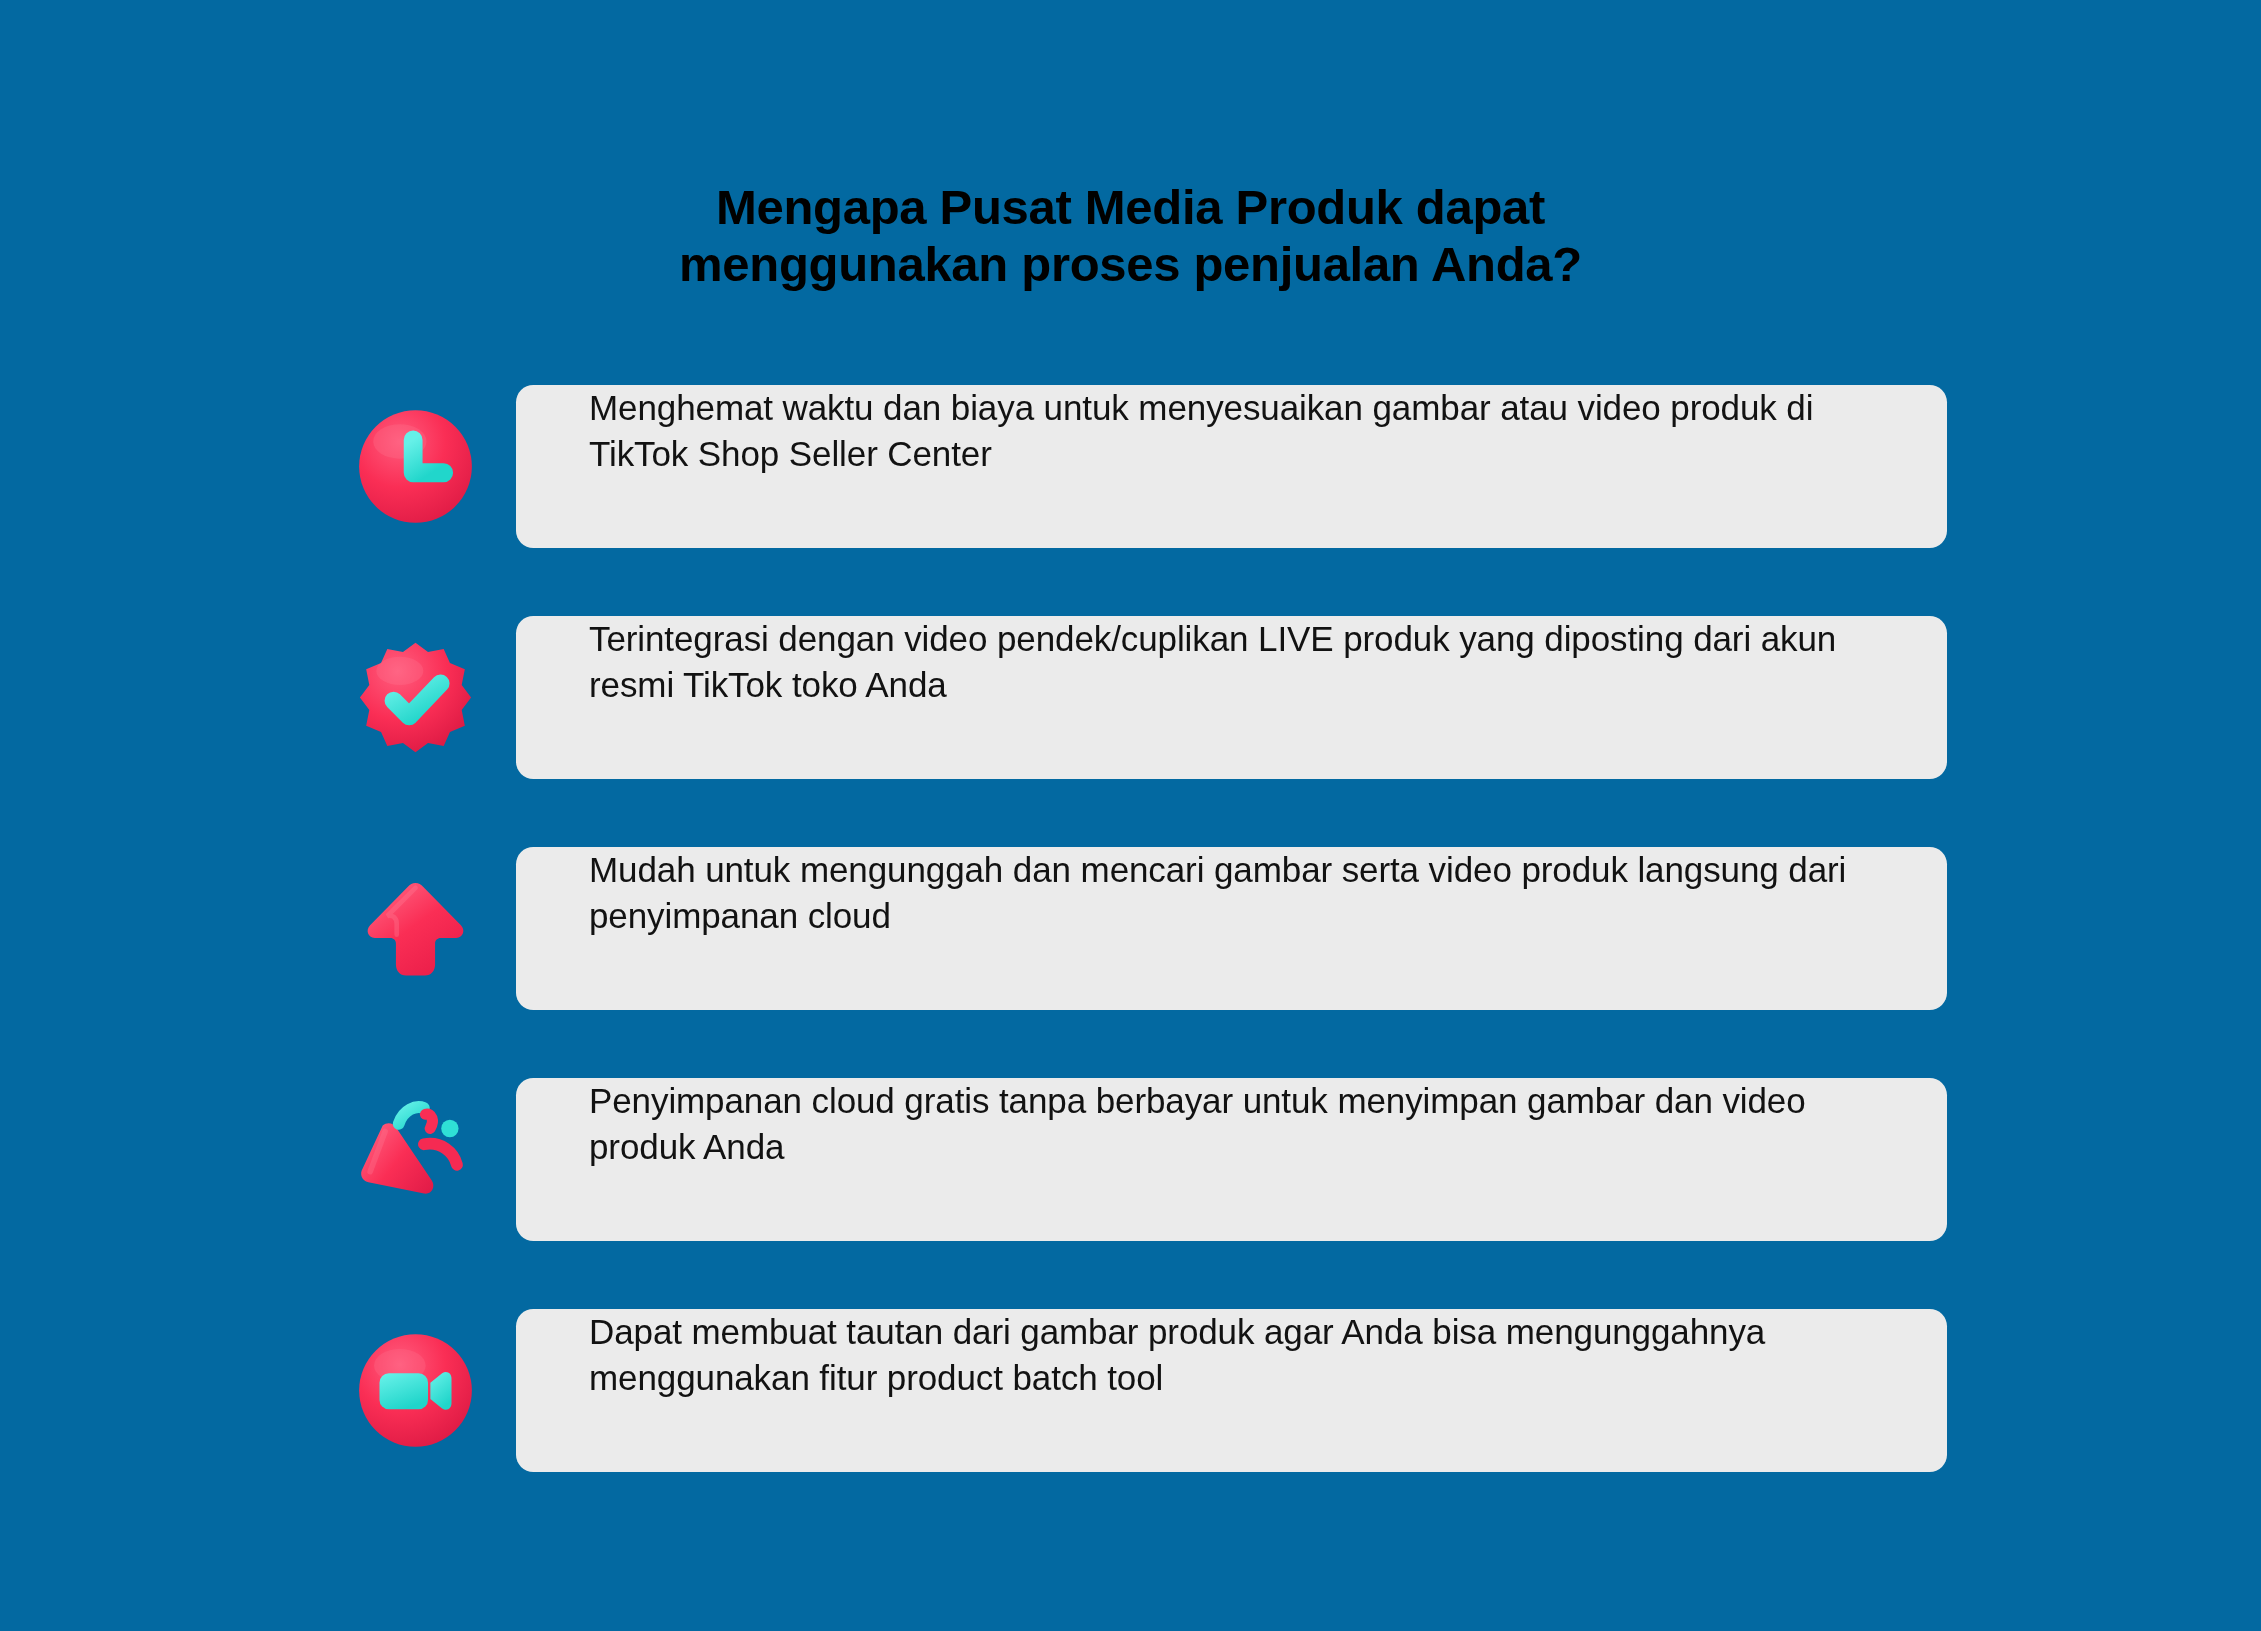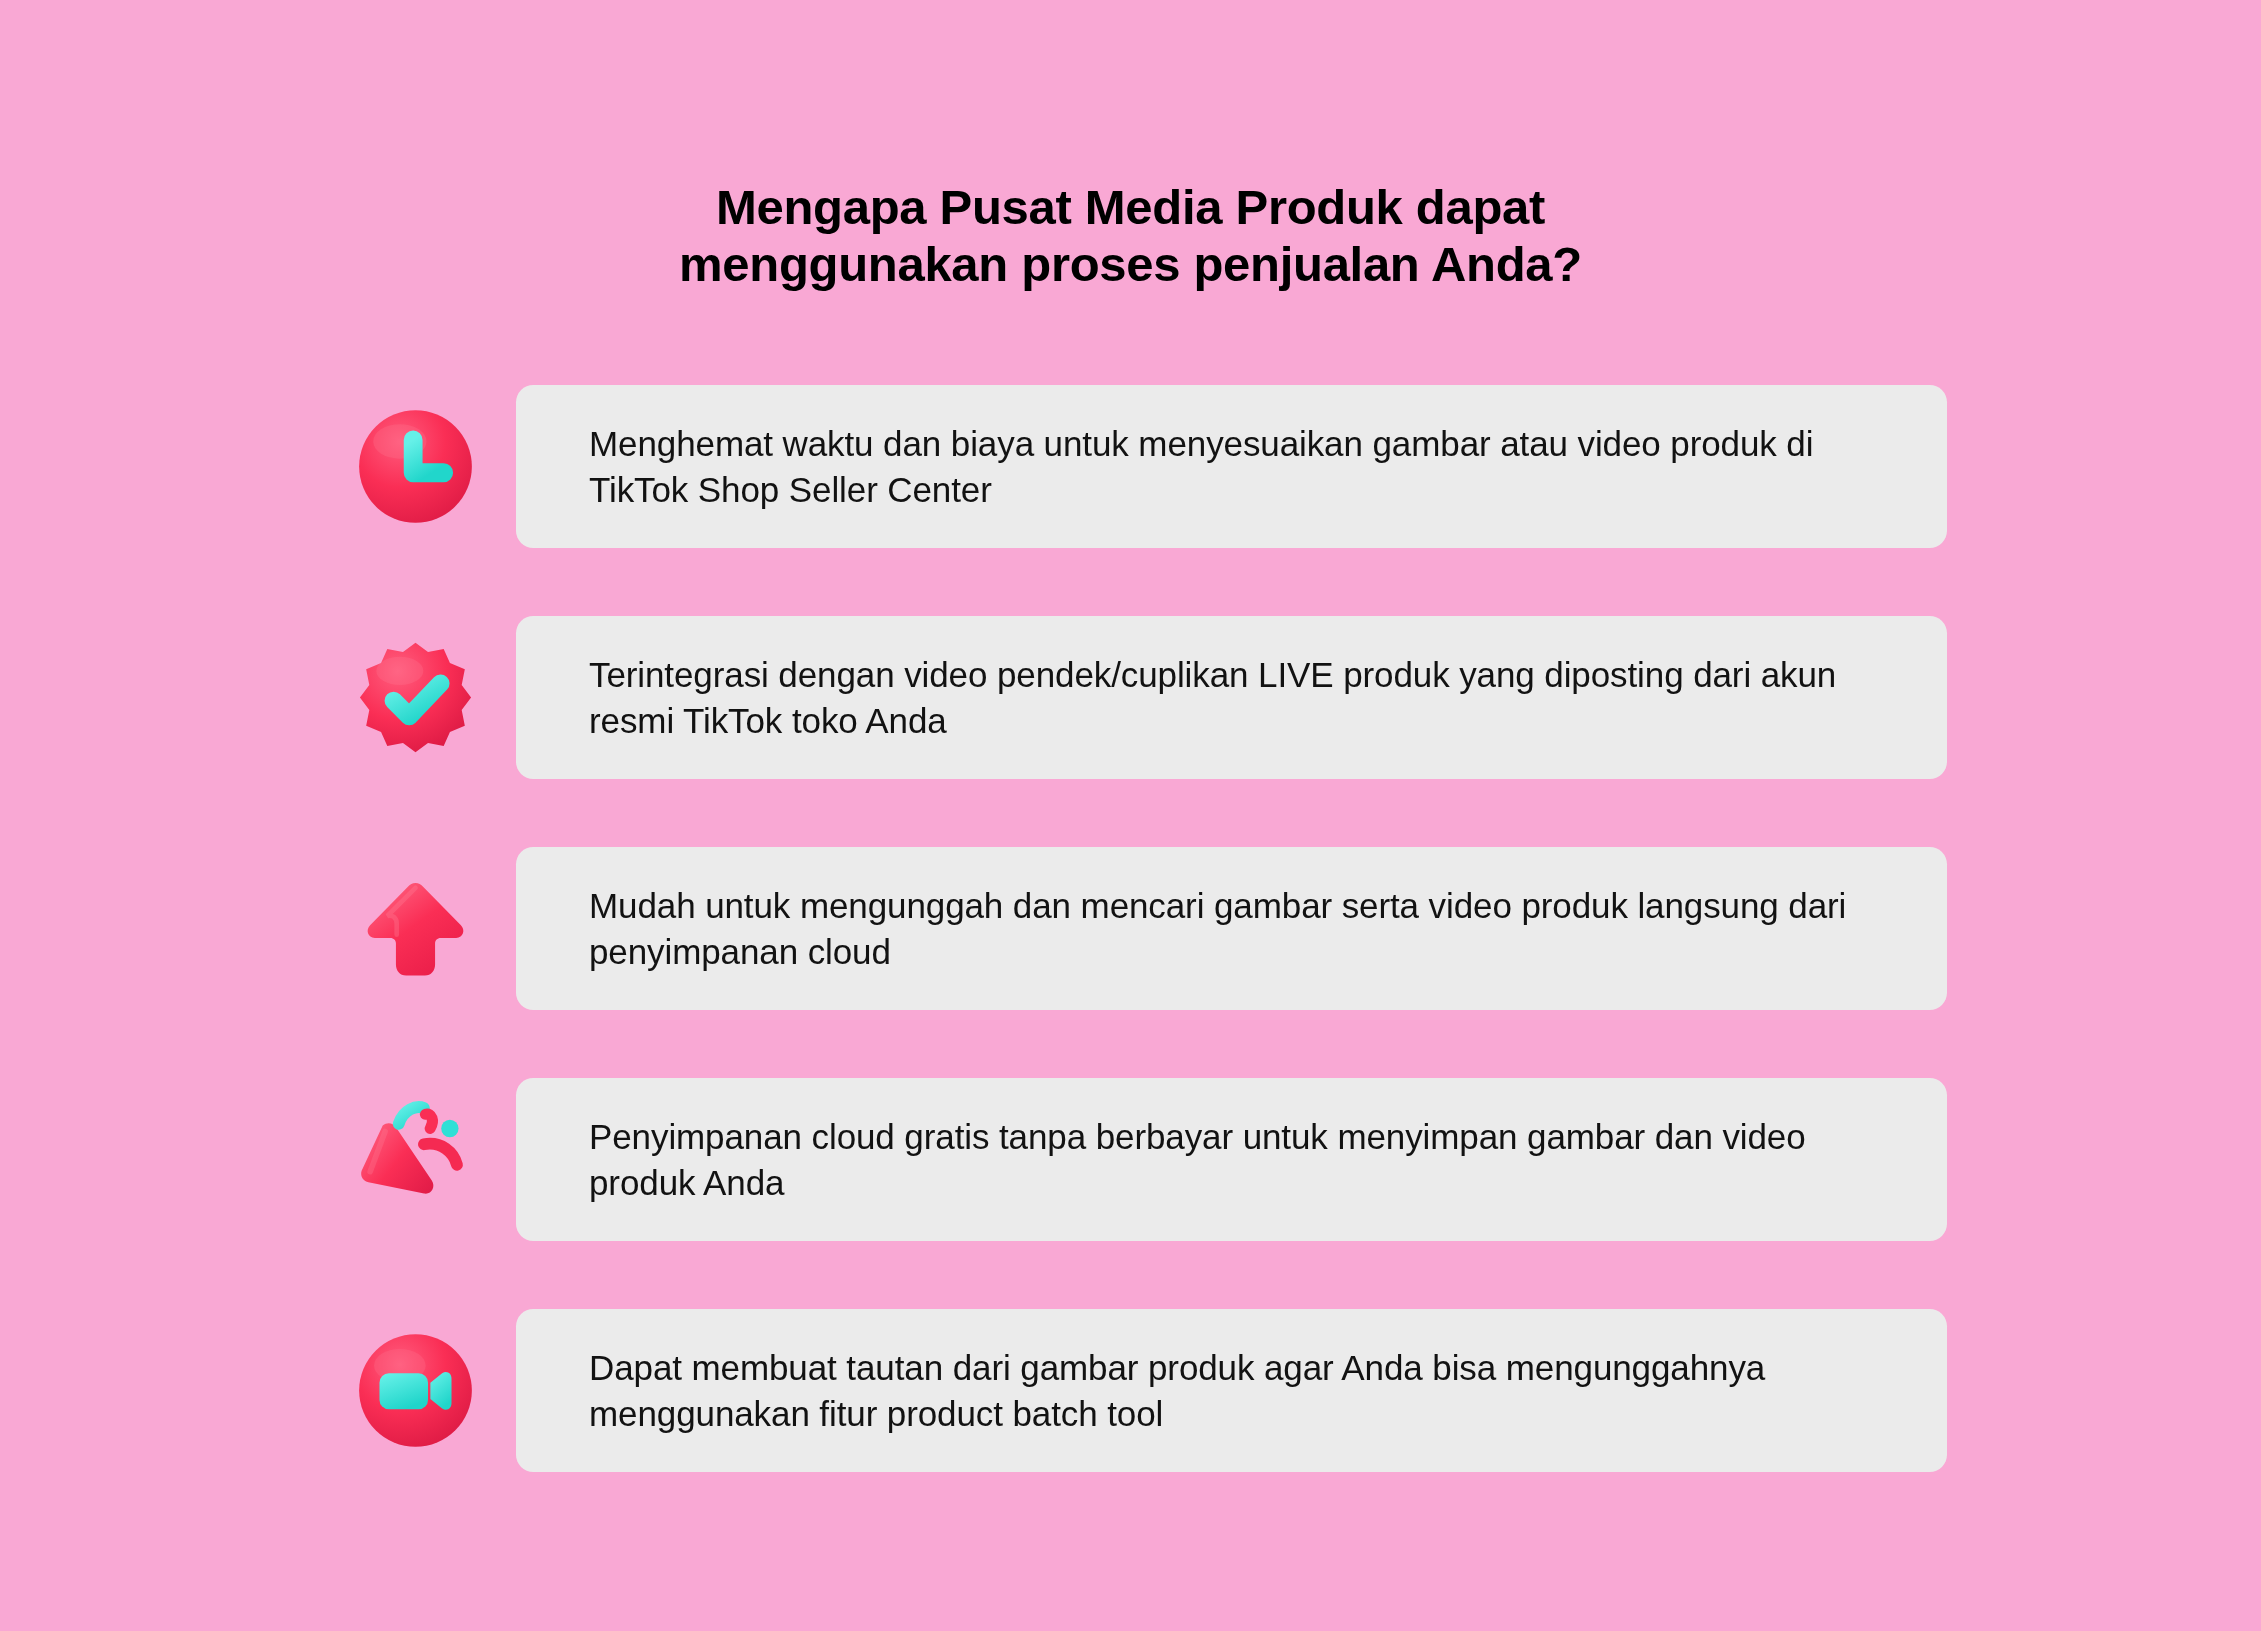--- a/index.html
+++ b/index.html
@@ -12,21 +12,21 @@
     height: 1632px;
     font-family: "Liberation Sans", "DejaVu Sans", sans-serif;
     -webkit-font-smoothing: antialiased;
     overflow: hidden;
     position: relative;
   }
 
   .page {
     position: absolute;
     inset: 0;
-    background: #f9a8d4;
+    background: #0369a1;
   }
 
   
   .heading {
     position: absolute;
     left: 0;
     top: 146px;
     width: 2261px;
     text-align: center;
     color: #000000;
@@ -69,21 +69,20 @@
   .feature-pill {
     position: absolute;
     left: 516px;
     top: 0;
     width: 1431px;
     height: 163px;
     background: #ebebeb;
     border-radius: 17.3px;
     box-sizing: border-box;
     display: flex;
-    align-items: center;
   }
 
   .feature-text {
     padding: 0 41px 0 73px;
     font-size: 35px;
     line-height: 46px;
     color: #121212;
     font-weight: normal;
     letter-spacing: -0.1px;
     max-width: 1288px;

